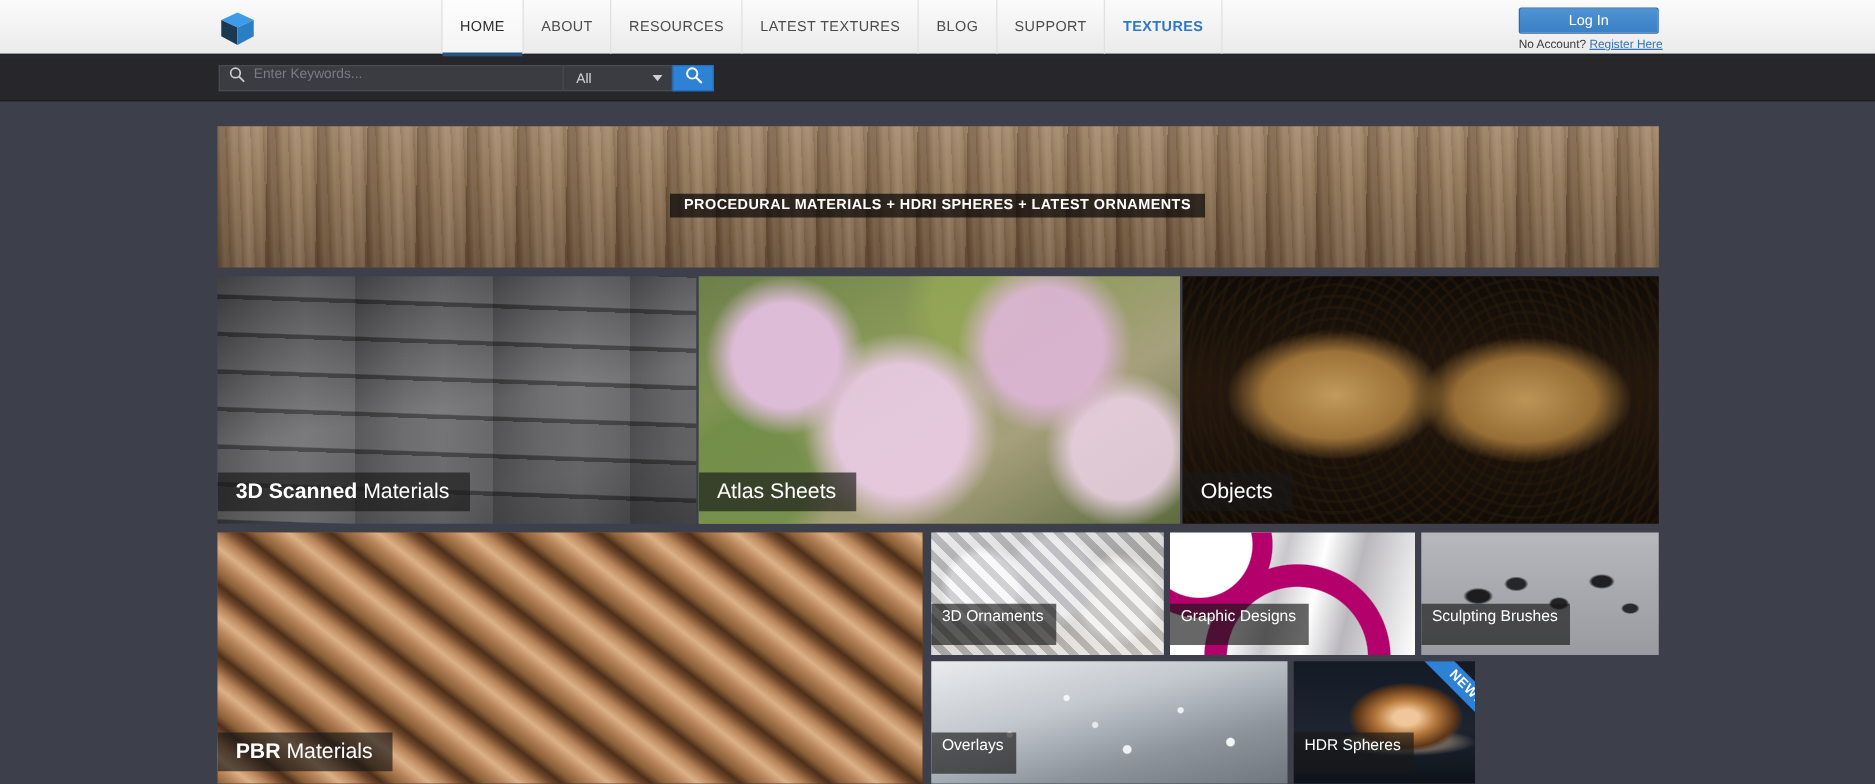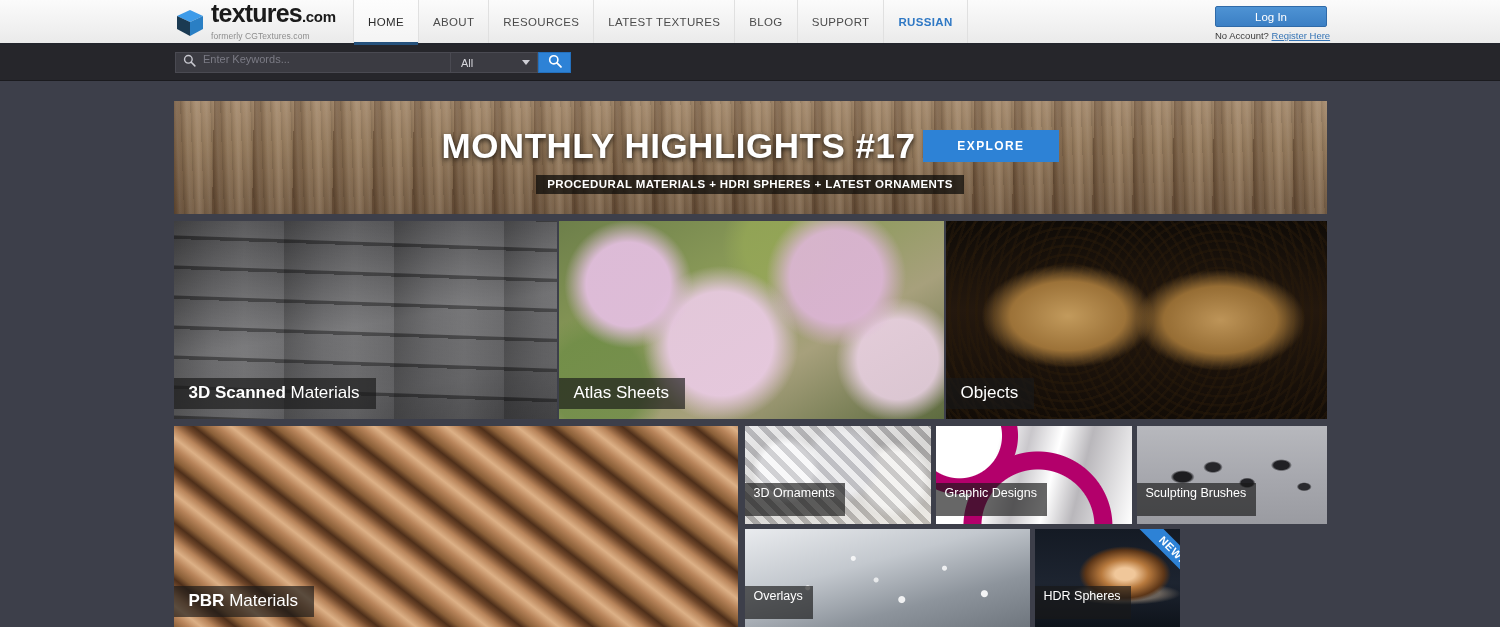--- a/index.html
+++ b/index.html
@@ -261,26 +261,20 @@
 <div class="topbar">
 
   <a class="brand">
     <span class="logo-cube">
       <svg width="30" height="30" viewBox="0 0 30 30">
         <polygon points="15,2 28,8 15,14 2,8" fill="#3d9be9"></polygon>
         <polygon points="2,8 15,14 15,28 2,21" fill="#1b3a52"></polygon>
         <polygon points="15,14 28,8 28,21 15,28" fill="#2a7fc4"></polygon>
       </svg>
     </span>
-    <span class="brand-text">
-      <span class="brand-name">
-        <span>textures</span><span class="dotcom">.com</span>
-      </span>
-      <span class="brand-sub">formerly CGTextures.com</span>
-    </span>
   </a>
 
   <nav class="nav">
     <div class="nav-item active">
         <span>HOME</span>
       </div>
     <div class="nav-item">
         <span>ABOUT</span>
       </div>
     <div class="nav-item">
@@ -289,21 +283,21 @@
     <div class="nav-item">
         <span>LATEST TEXTURES</span>
       </div>
     <div class="nav-item">
         <span>BLOG</span>
       </div>
     <div class="nav-item">
         <span>SUPPORT</span>
       </div>
     <div class="nav-item accent">
-        <span>RUSSIAN</span>
+        <span>TEXTURES</span>
       </div>
   </nav>
 
   <div class="account">
     <span class="login-btn">Log In</span>
     <div class="account-sub">
       <span>No Account?</span>
       <a>Register Here</a>
     </div>
   </div>
@@ -332,24 +326,20 @@
         </svg>
       </span>
     </div>
   </div>
 </div>
 
 <div class="content">
 
   <div class="hero tile">
     <div class="hero-inner">
-      <div class="hero-row">
-        <span class="hero-title">MONTHLY HIGHLIGHTS #17</span>
-        <span class="hero-btn">EXPLORE</span>
-      </div>
       <span class="hero-sub">PROCEDURAL MATERIALS + HDRI SPHERES + LATEST ORNAMENTS</span>
     </div>
   </div>
 
   <div class="row row2">
     <div class="tile t-3dscan bg-stone">
       <div class="tile-label">
         <b>3D Scanned</b><span> Materials</span>
       </div>
     </div>

